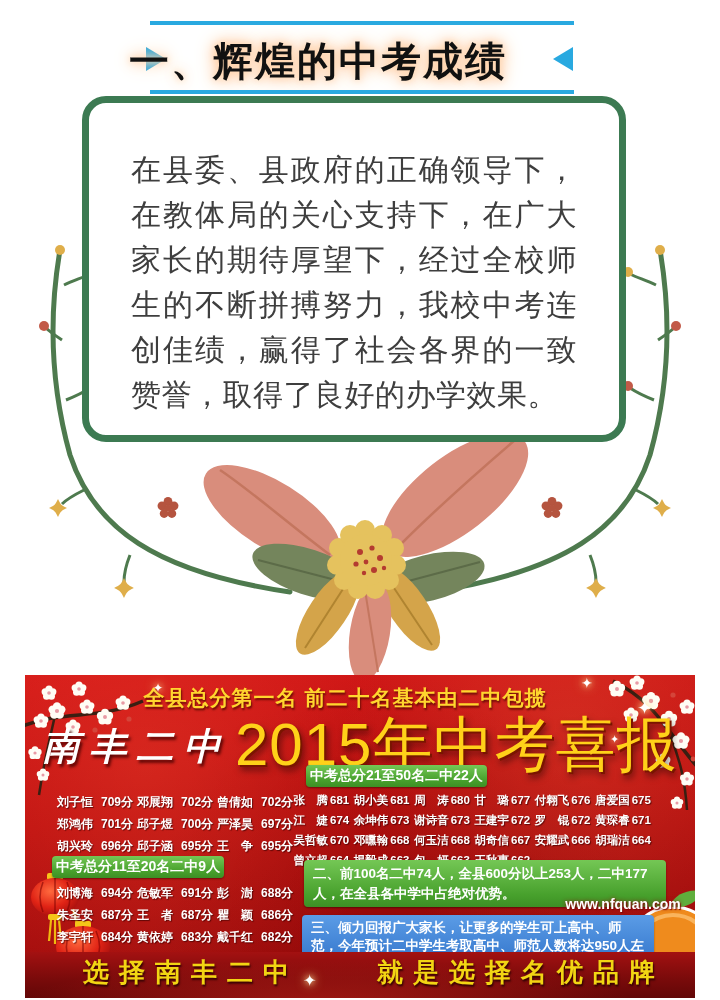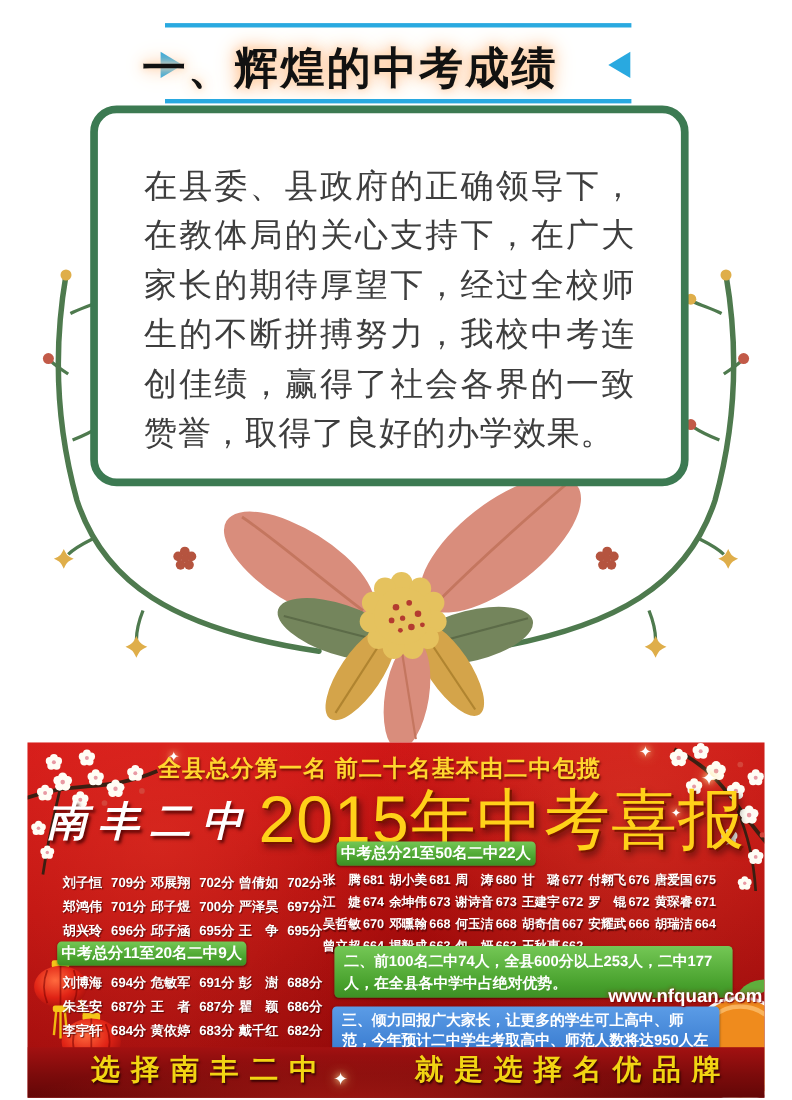--- a/index.html
+++ b/index.html
@@ -78,21 +78,21 @@
   .slogan{font-size:26px;font-weight:900;color:#f2d513;letter-spacing:10px;
     text-shadow:1px 2px 2px rgba(40,0,0,.9);white-space:nowrap;}
 
   .sparkle{position:absolute;z-index:3;color:#fff;text-shadow:0 0 6px #ffe9a0,0 0 12px #ffdf7e;pointer-events:none;}
 
   
   .watermark{position:absolute;right:2px;top:225px;z-index:4;width:140px;text-align:center;}
   .wm-name{font-size:36px;font-weight:900;letter-spacing:2px;color:#9c2020;
     text-shadow:-1px -1px 0 rgba(255,255,255,.85),1px -1px 0 rgba(255,255,255,.85),
     -1px 1px 0 rgba(255,255,255,.85),1px 1px 0 rgba(255,255,255,.85);}
-  .wm-url{margin-top:-4px;font-size:17px;font-weight:800;color:#fff;
+  .wm-url{margin-top:-4px;font-size:14px;font-weight:800;color:#fff;
     text-shadow:0 0 4px rgba(150,20,20,.9),1px 1px 1px rgba(120,0,0,.9);}
 </style>
 </head>
 <body>
 
 <div class="screen">
 
   <header class="title-banner">
     <div class="rule top"></div>
     <span class="tri right"></span>

